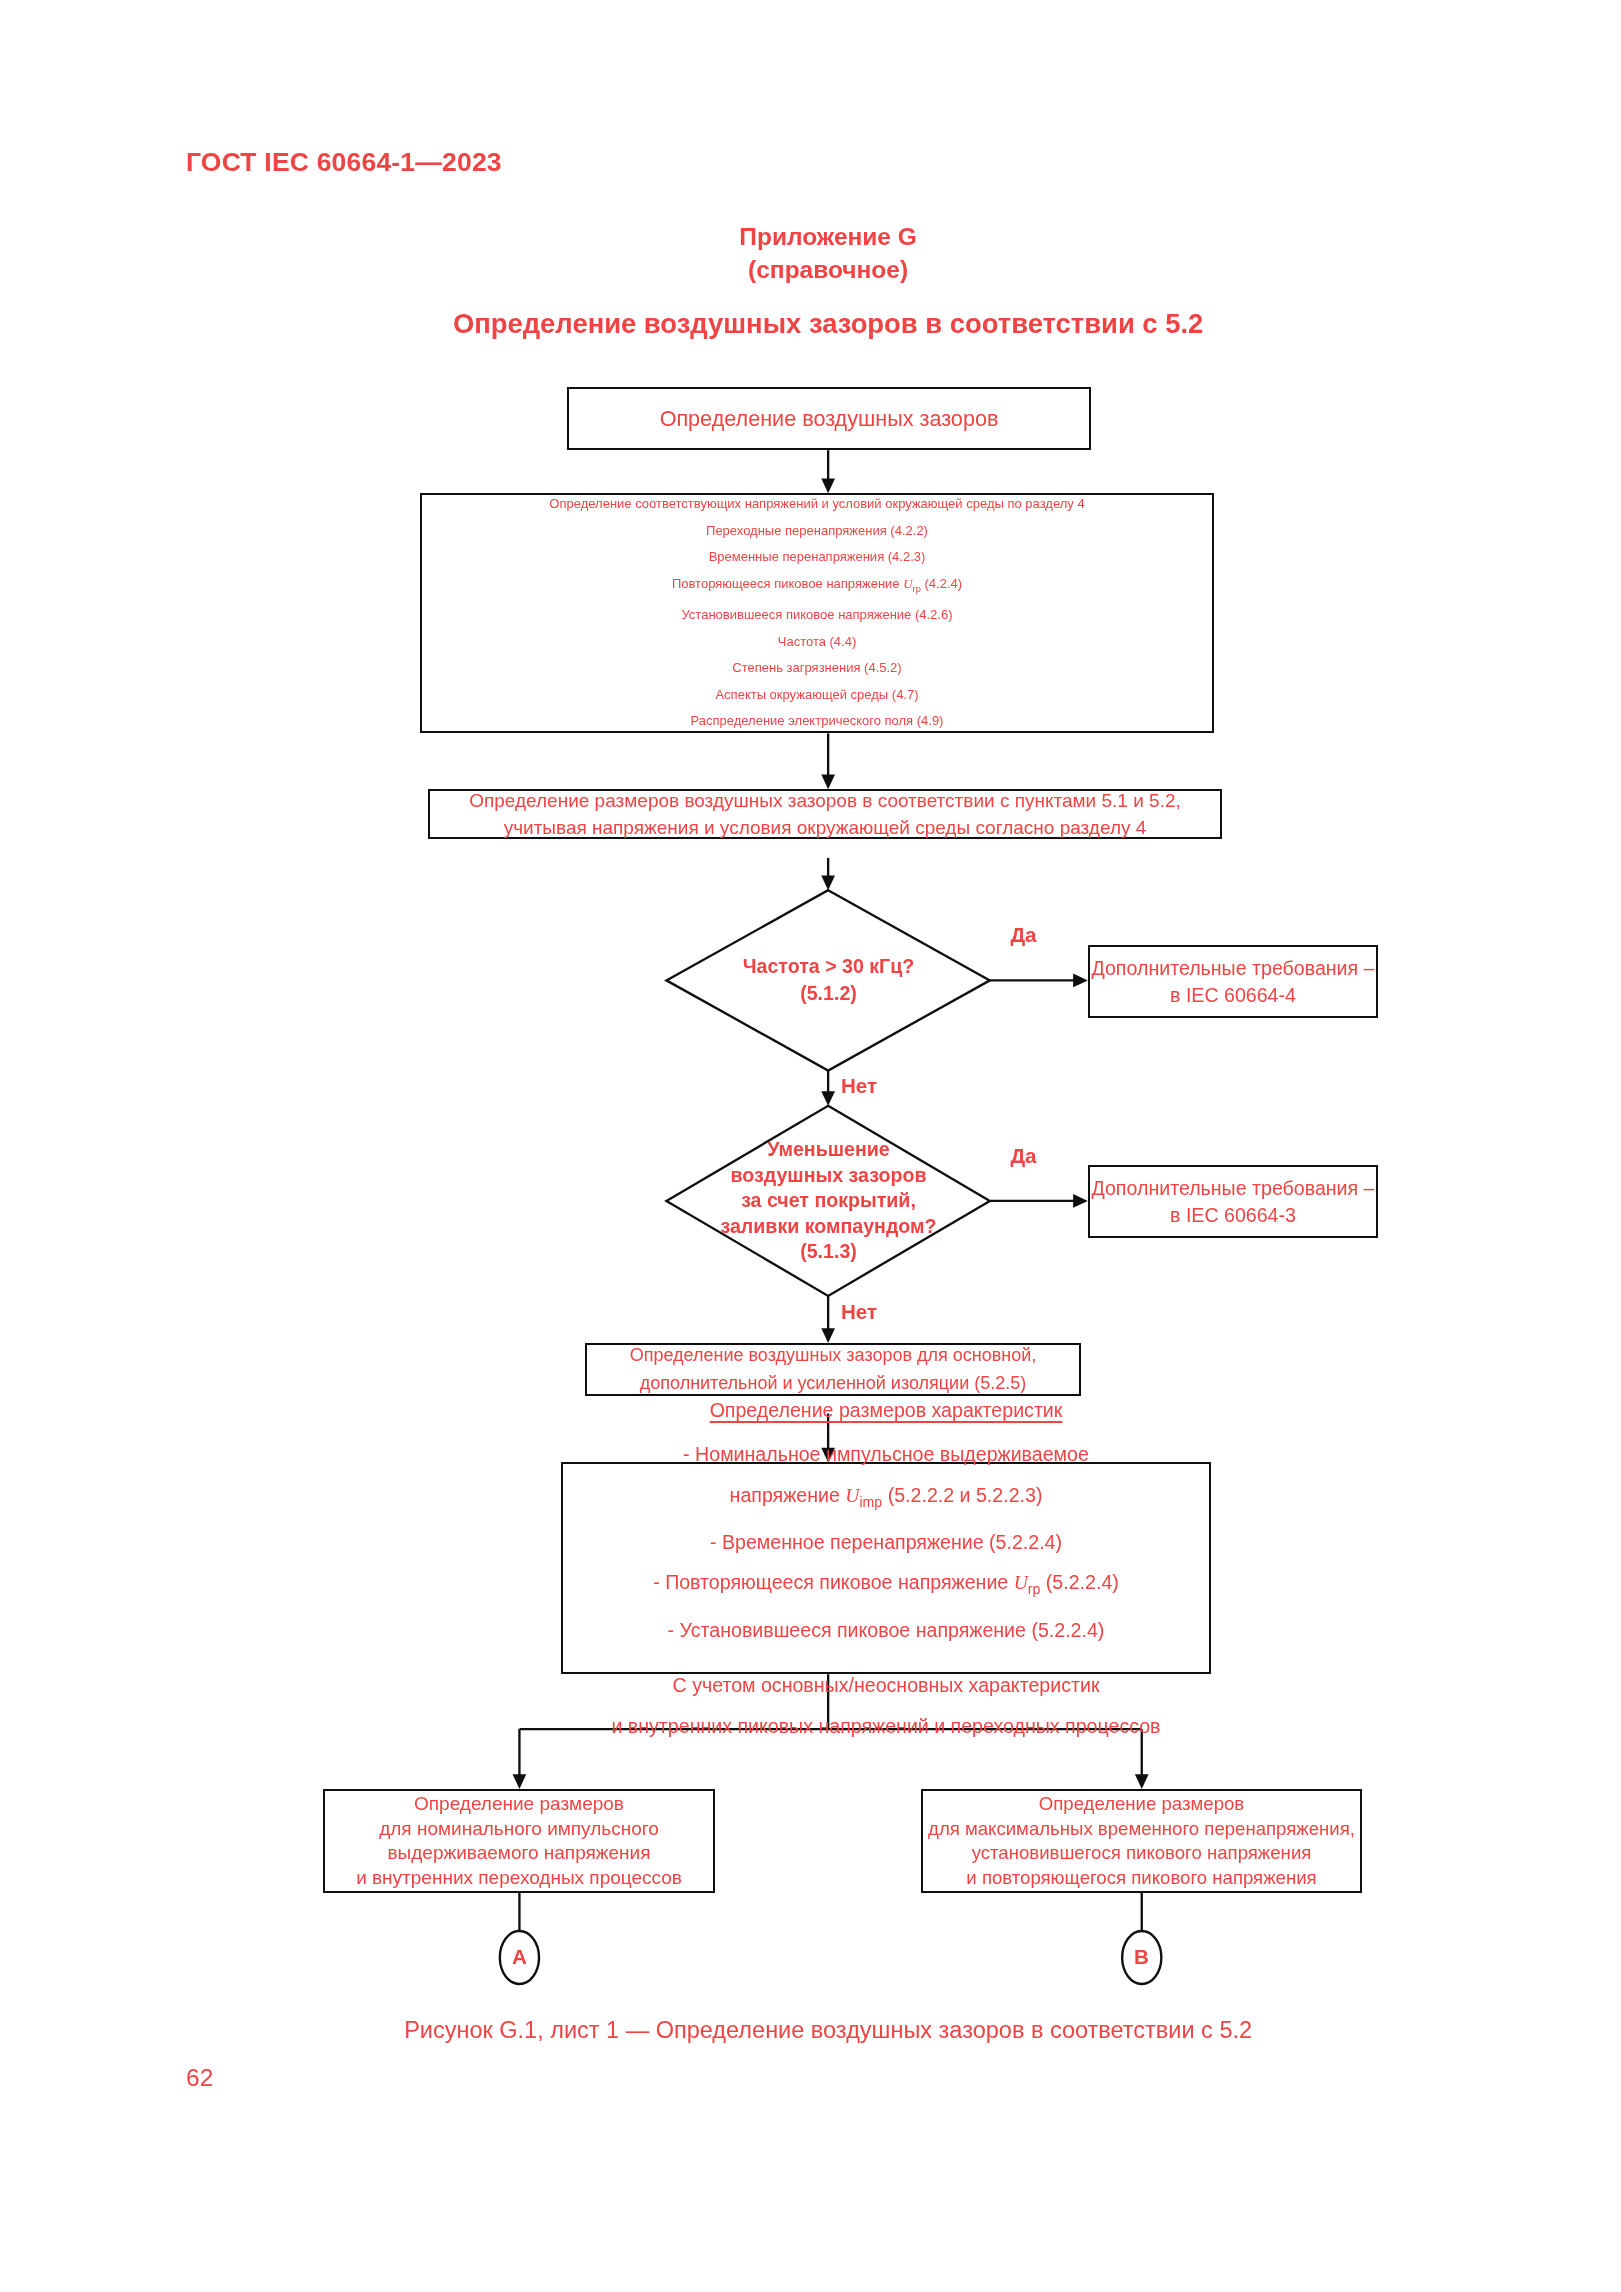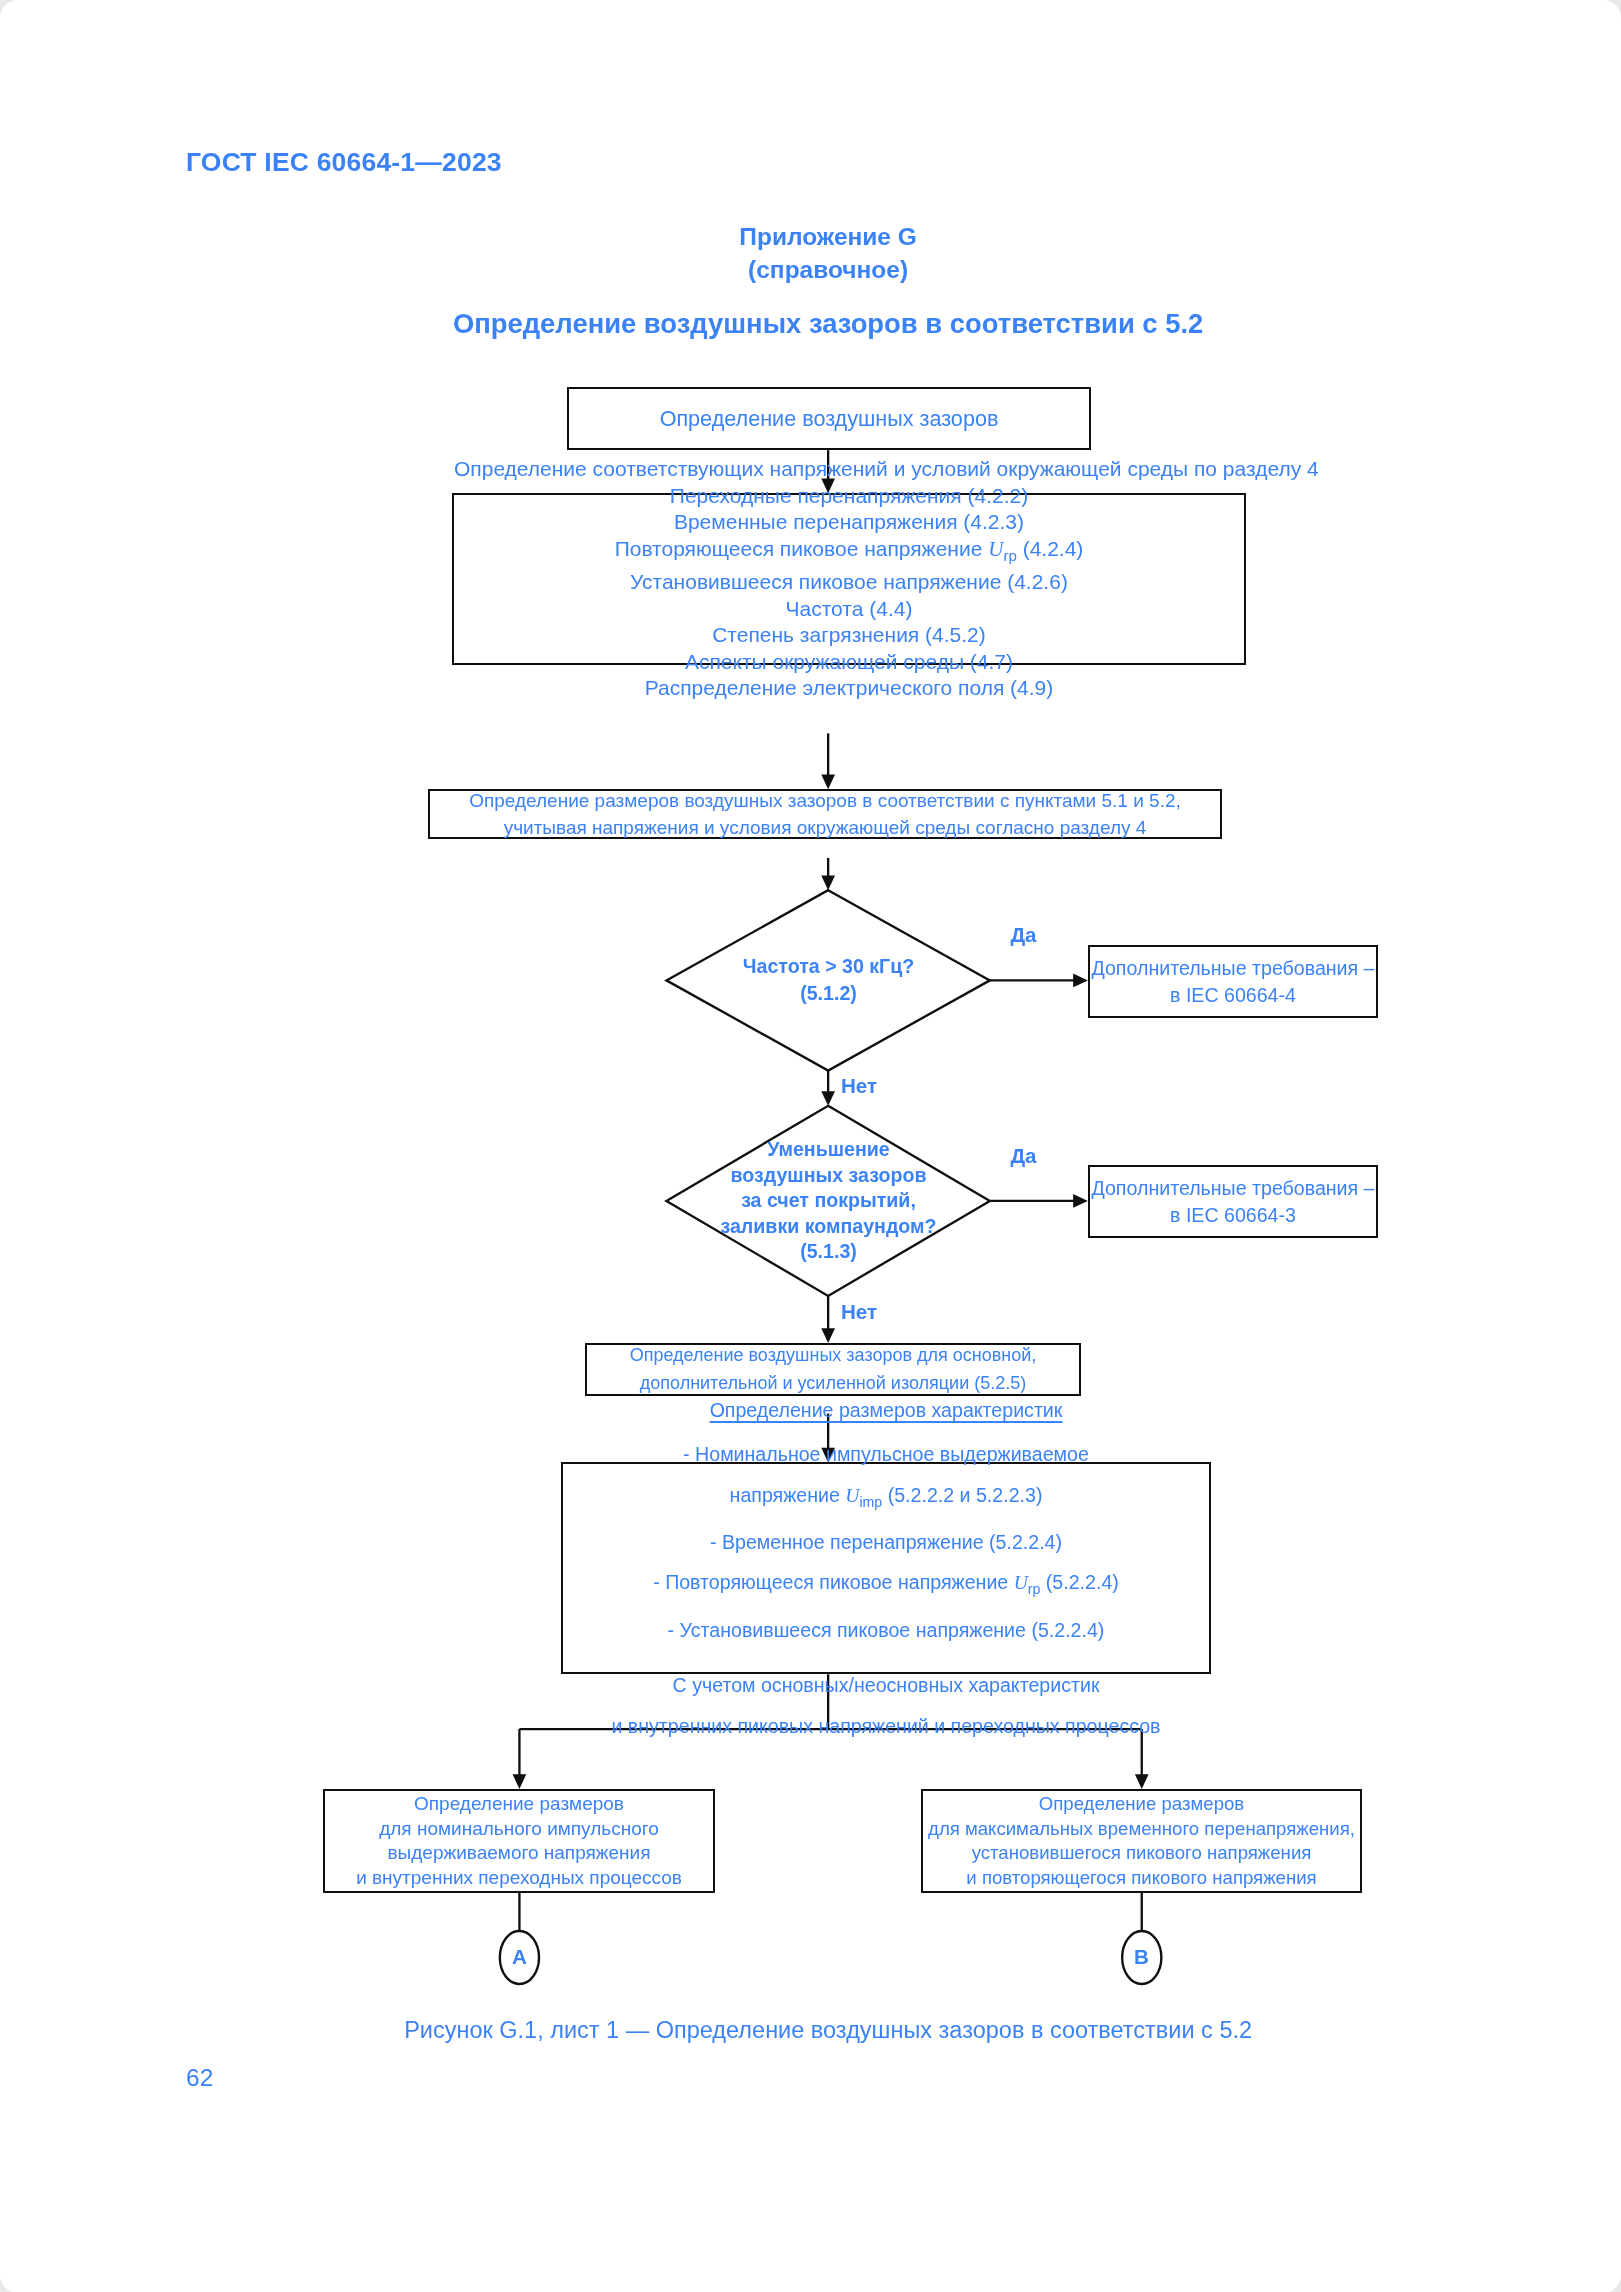--- a/index.html
+++ b/index.html
@@ -2,44 +2,43 @@
 <html><head>
 <meta charset="utf-8">
 <style>
   html,body{margin:0;padding:0;background:#e8e8e8;}
   .page{
     position:relative;
     width:1621px;height:2293px;
     margin:0 auto;
     background:#ffffff;
     font-family:"Liberation Sans", sans-serif;
-    color:#3b82f6;
+    color:#ef4444;
     overflow:hidden;
-    border-radius:18px;
   }
   .abs{position:absolute;}
   .centered{left:17.6px;width:1621px;text-align:center;}
   .doc-header{left:186px;top:147px;font-size:26.5px;font-weight:bold;letter-spacing:0.2px;}
   .appendix-name{top:223px;font-size:24.5px;font-weight:bold;}
   .appendix-type{top:256px;font-size:24.5px;font-weight:bold;}
   .appendix-title{top:308px;font-size:27.4px;font-weight:bold;}
   .caption{top:2017px;font-size:23.5px;font-weight:normal;}
   .page-number{left:186px;top:2064px;font-size:24.5px;}
 
   .fbox{
     position:absolute;
     border:2.9px solid #0f0f0f;
     background:#ffffff;
     box-sizing:border-box;
     display:flex;flex-direction:column;justify-content:center;
     text-align:center;font-weight:normal;
   }
   .fbox div{white-space:nowrap;}
   .box-start{left:567px;top:387px;width:524px;height:63px;font-size:21.6px;}
-  .box-conditions{left:452px;top:493px;width:794px;height:172px;font-size:21px;line-height:26.5px;border-width:2.5px;}
+  .box-conditions{left:420px;top:493px;width:794px;height:240px;font-size:13px;line-height:26.5px;border-width:2.5px;}
   .box-dimensioning{left:428px;top:789px;width:794px;height:50px;font-size:19px;line-height:27.4px;}
   .box-side{width:290px;height:73px;font-size:19.6px;line-height:26.5px;}
   .box-iec4{left:1088px;top:945px;}
   .box-iec3{left:1088px;top:1165px;}
   .box-insulation{left:585px;top:1343px;width:496px;height:53px;font-size:18px;line-height:27.4px;}
   .box-characteristics{left:561px;top:1462px;width:650px;height:212px;font-size:19.6px;line-height:24.5px;gap:16px;}
   .box-characteristics .heading{margin-bottom:3.9px;}
   .box-characteristics .heading span{text-decoration:underline;text-underline-offset:3.9px;text-decoration-thickness:2px;}
   .box-characteristics .note{margin-top:15px;}
   .box-result-left{left:323px;top:1789px;width:392px;height:104px;font-size:19px;line-height:24.5px;}

